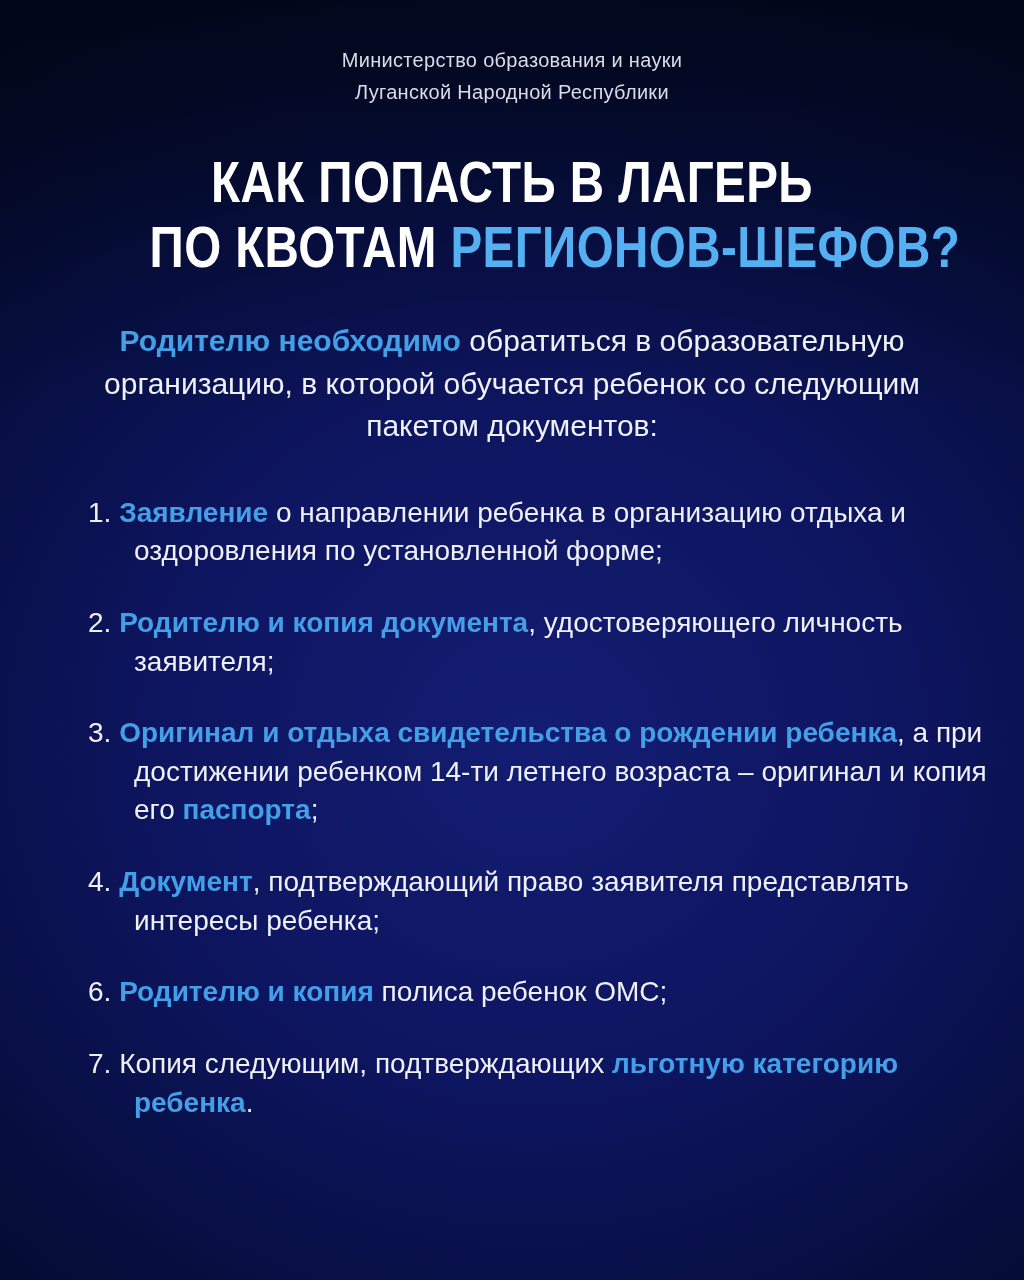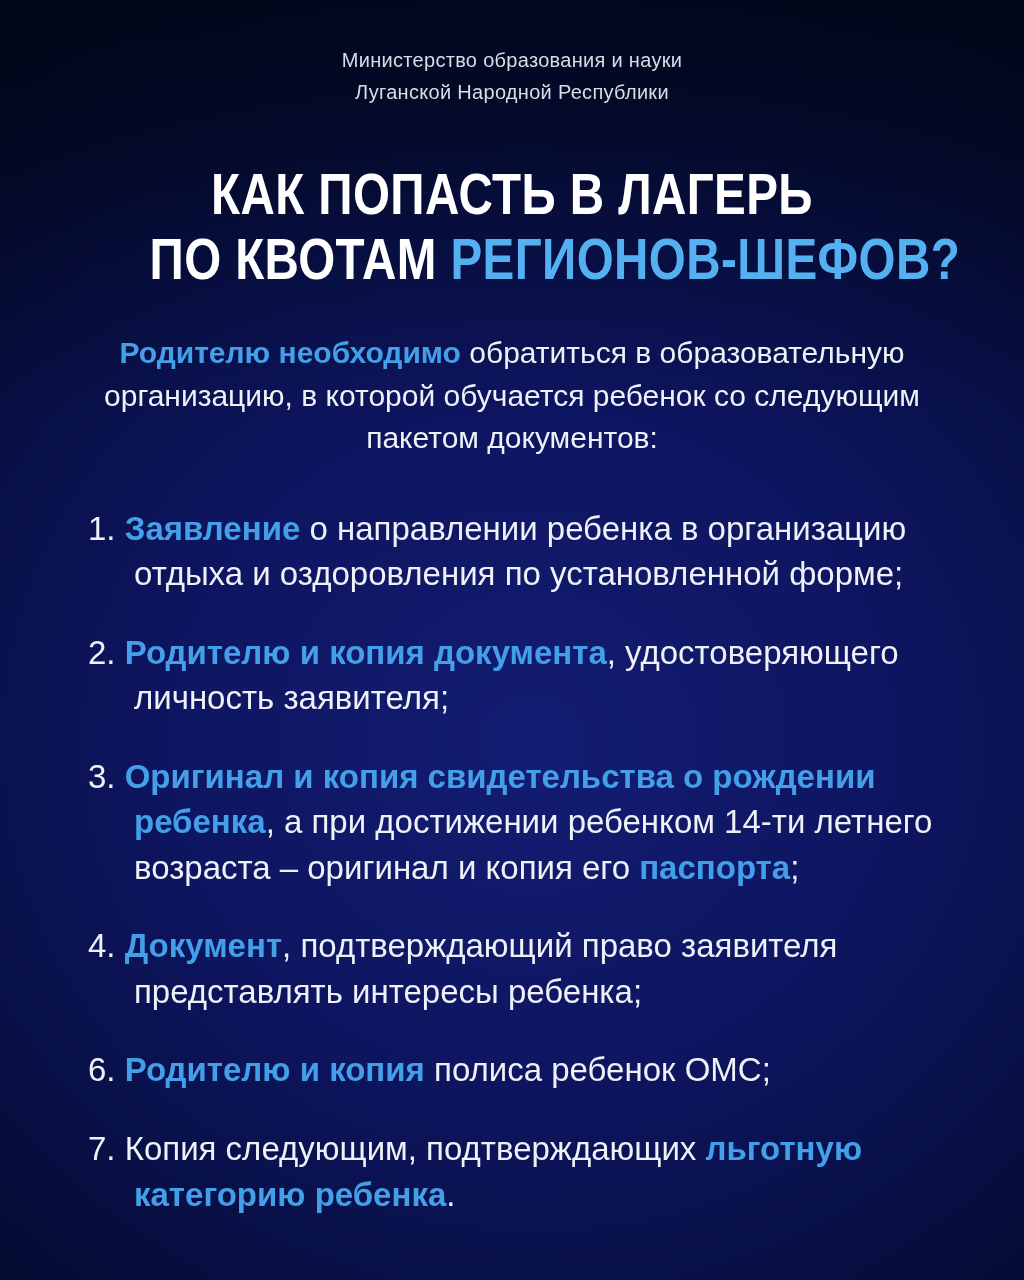--- a/index.html
+++ b/index.html
@@ -22,21 +22,21 @@
     height: 1280px;
     box-sizing: border-box;
     padding: 44px 70px 40px 70px;
   }
   .ministry {
     text-align: center;
     font-size: 20px;
     line-height: 1.6;
     color: #d9dde6;
     letter-spacing: 0.3px;
-    margin-bottom: 54px;
+    margin-bottom: 42px;
   }
   .title {
     text-align: center;
     font-weight: 800;
     font-size: 58px;
     line-height: 1.12;
     letter-spacing: 0.5px;
     color: #ffffff;
     transform: scaleX(0.82);
     transform-origin: 50% 50%;
@@ -52,21 +52,21 @@
     margin: 0 auto 46px auto;
     color: #eef1f7;
   }
   .intro .accent { color: #43a0e8; font-weight: 700; text-align: right; }
   .doc-list {
     width: 900px;
     margin: 0 auto;
     padding-left: 18px;
   }
   .item {
-    font-size: 33px;
+    font-size: 28px;
     line-height: 1.38;
     margin-bottom: 33px;
     padding-left: 46px;
     text-indent: -46px;
     color: #eef1f7;
   }
   .item:last-child { margin-bottom: 0; }
   .item .num { color: #eef1f7; }
   .item .accent { color: #43a0e8; font-weight: 700; }
   .item .plain { color: #eef1f7; }
@@ -84,19 +84,19 @@
   <h1 class="title">
     <div>КАК ПОПАСТЬ В ЛАГЕРЬ</div>
     <div><span>ПО КВОТАМ </span><span class="accent-title">РЕГИОНОВ-ШЕФОВ?</span></div>
   </h1>
 
   <p class="intro"><span class="accent">Родителю необходимо</span><span> обратиться в образовательную организацию, в которой обучается ребенок со следующим пакетом документов:</span></p>
 
   <div class="doc-list">
       <div class="item"><span class="num">1.&nbsp;</span><span class="accent">Заявление</span><span class="plain"> о направлении ребенка в организацию отдыха и оздоровления по установленной форме;</span></div>
       <div class="item"><span class="num">2.&nbsp;</span><span class="accent">Родителю и копия документа</span><span class="plain">, удостоверяющего личность заявителя;</span></div>
-      <div class="item"><span class="num">3.&nbsp;</span><span class="accent">Оригинал и копия свидетельства о рождении ребенка</span><span class="plain">, а при достижении ребенком 14-ти летнего возраста – оригинал и копия его </span><span class="accent">паспорта</span><span class="plain">;</span></div>
+      <div class="item"><span class="num">3.&nbsp;</span><span class="accent">Оригинал и отдыха свидетельства о рождении ребенка</span><span class="plain">, а при достижении ребенком 14-ти летнего возраста – оригинал и копия его </span><span class="accent">паспорта</span><span class="plain">;</span></div>
       <div class="item"><span class="num">4.&nbsp;</span><span class="accent">Документ</span><span class="plain">, подтверждающий право заявителя представлять интересы ребенка;</span></div>
       <div class="item"><span class="num">6.&nbsp;</span><span class="accent">Родителю и копия</span><span class="plain"> полиса ребенок ОМС;</span></div>
       <div class="item"><span class="num">7.&nbsp;</span><span class="plain">Копия следующим, подтверждающих </span><span class="accent">льготную категорию ребенка</span><span class="plain">.</span></div>
     </div>
 
 </div>
 
 </body></html>

